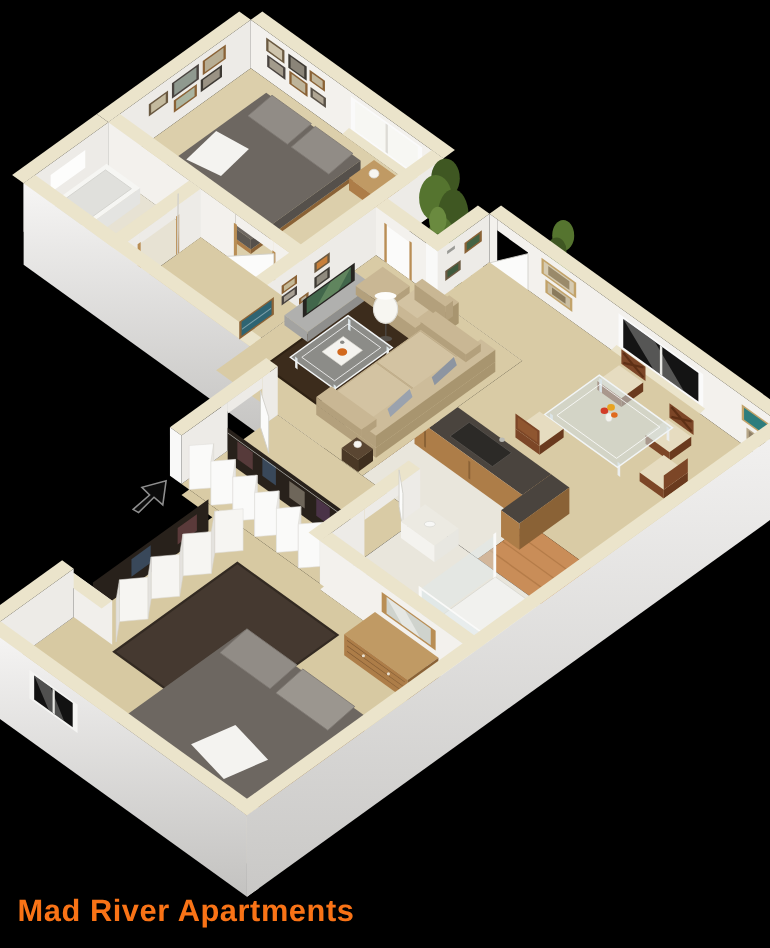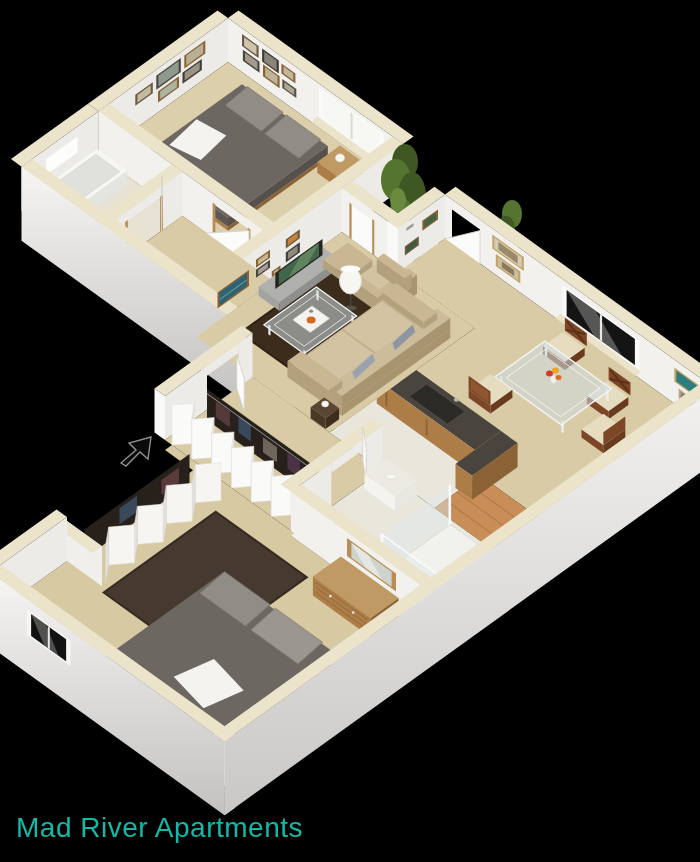--- a/index.html
+++ b/index.html
@@ -1,20 +1,20 @@
 <!DOCTYPE html>
 <html><head>
 <meta charset="utf-8">
 <style>
   html,body{margin:0;padding:0;background:#000;}
   #stage{position:relative;width:700px;height:862px;background:#000;overflow:hidden;
          font-family:"Liberation Sans", sans-serif;}
   #fp{position:absolute;left:0;top:0;}
-  #caption{position:absolute;left:16px;top:812px;font-size:28px;font-weight:400;
-           letter-spacing:0.5px;color:#14b8a6;}
+  #caption{position:absolute;left:16px;top:812px;font-size:28px;font-weight:700;
+           letter-spacing:0.5px;color:#f97316;}
 </style>
 </head>
 <body>
 
 <div id="stage">
   <svg id="fp" width="700" height="862" viewBox="0 0 700 862" xmlns="http://www.w3.org/2000/svg">
     <defs>
       <linearGradient id="extS" x1="0" y1="0" x2="0" y2="1">
         <stop offset="0" stop-color="#f6f5f4"></stop>
           <stop offset="1" stop-color="#c3c2c0"></stop>

